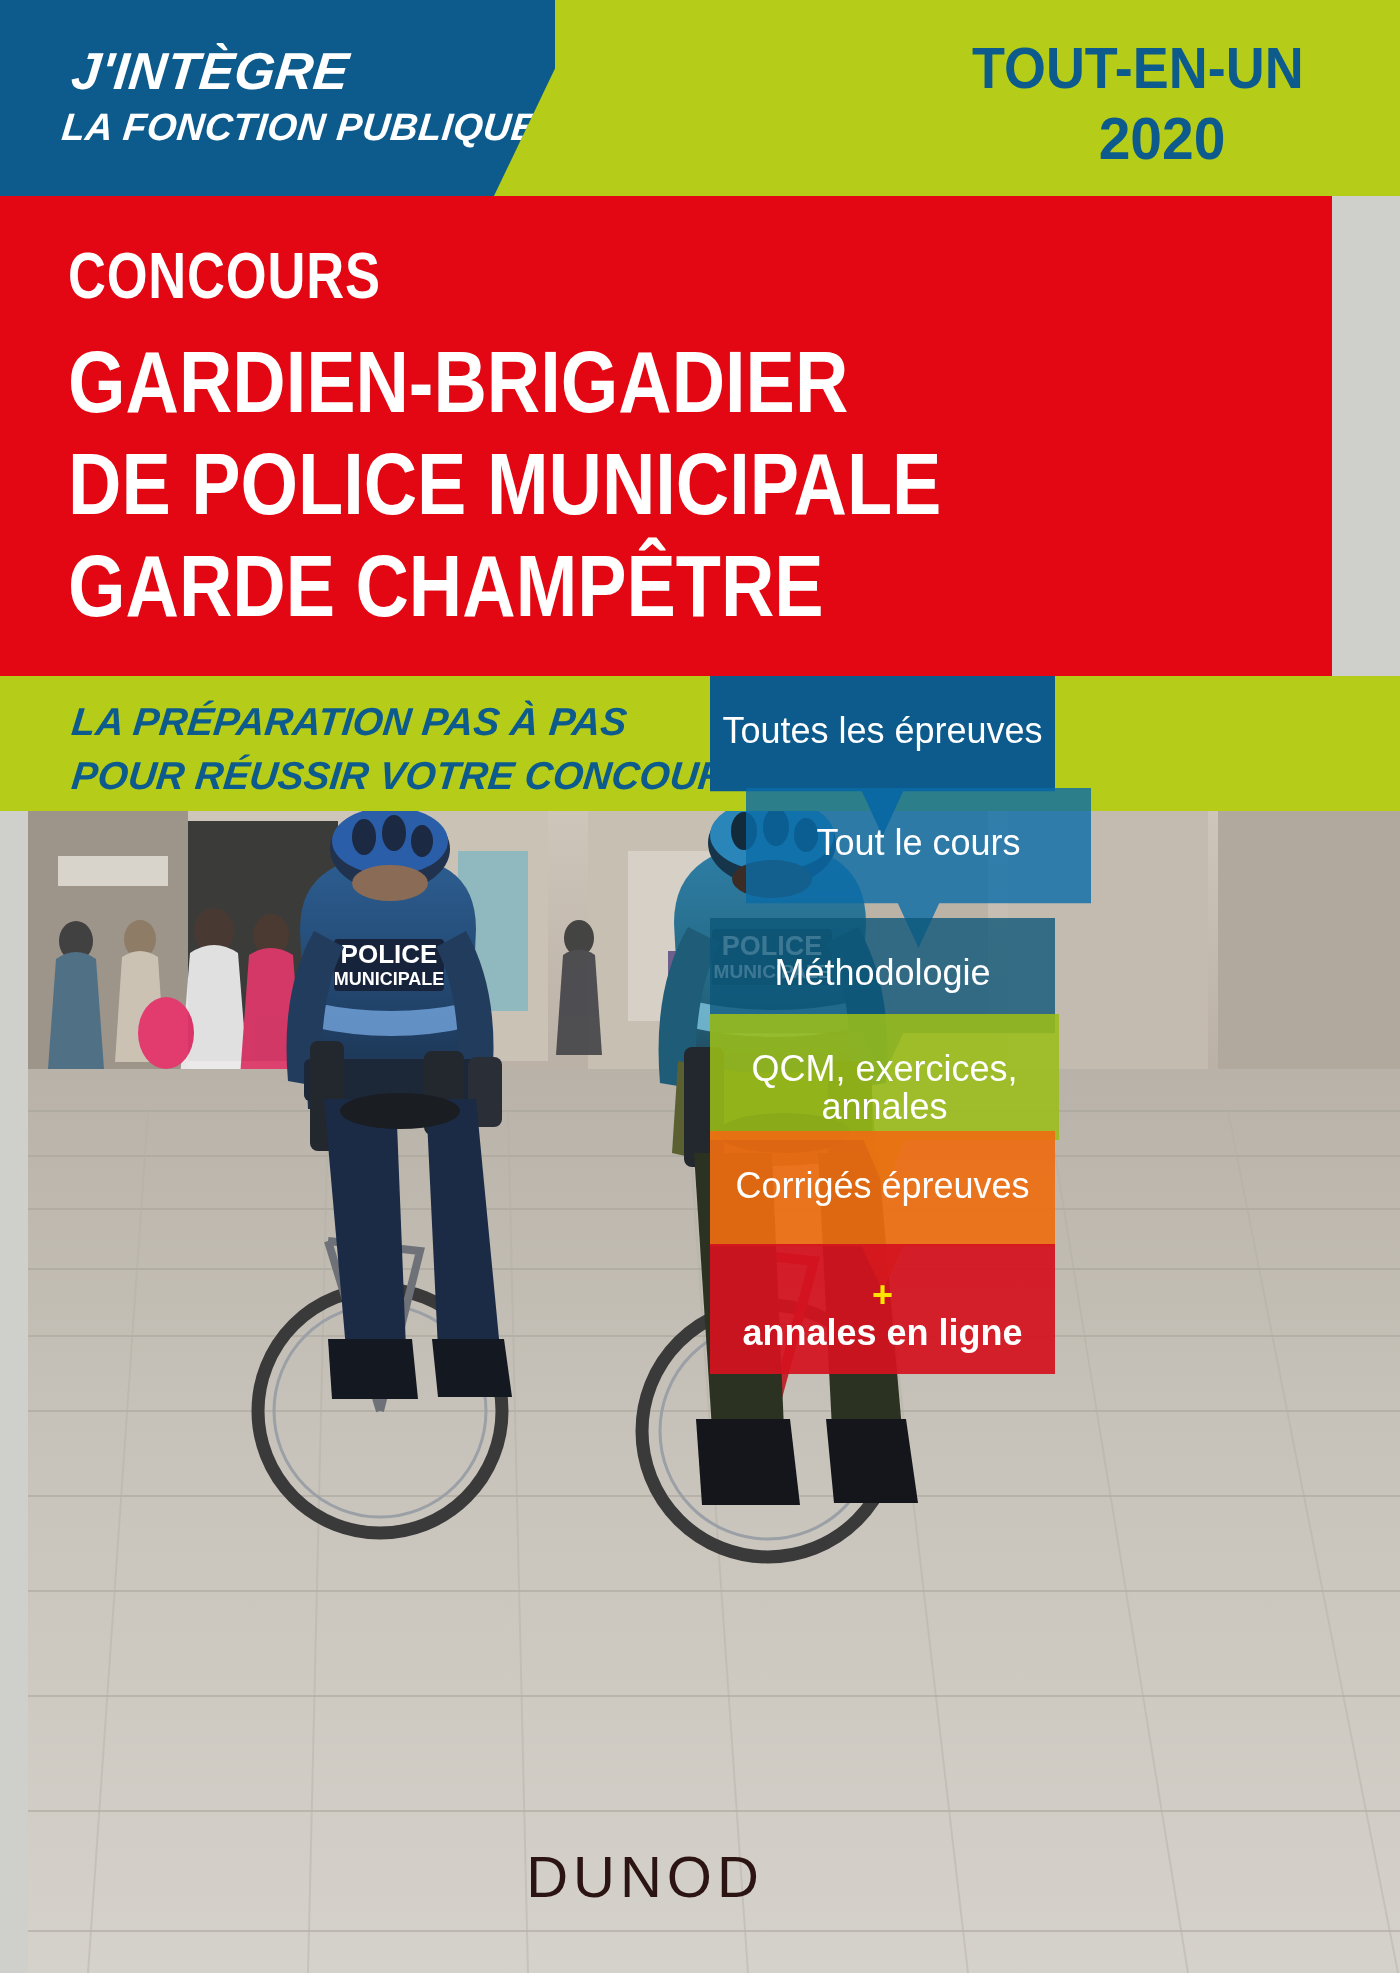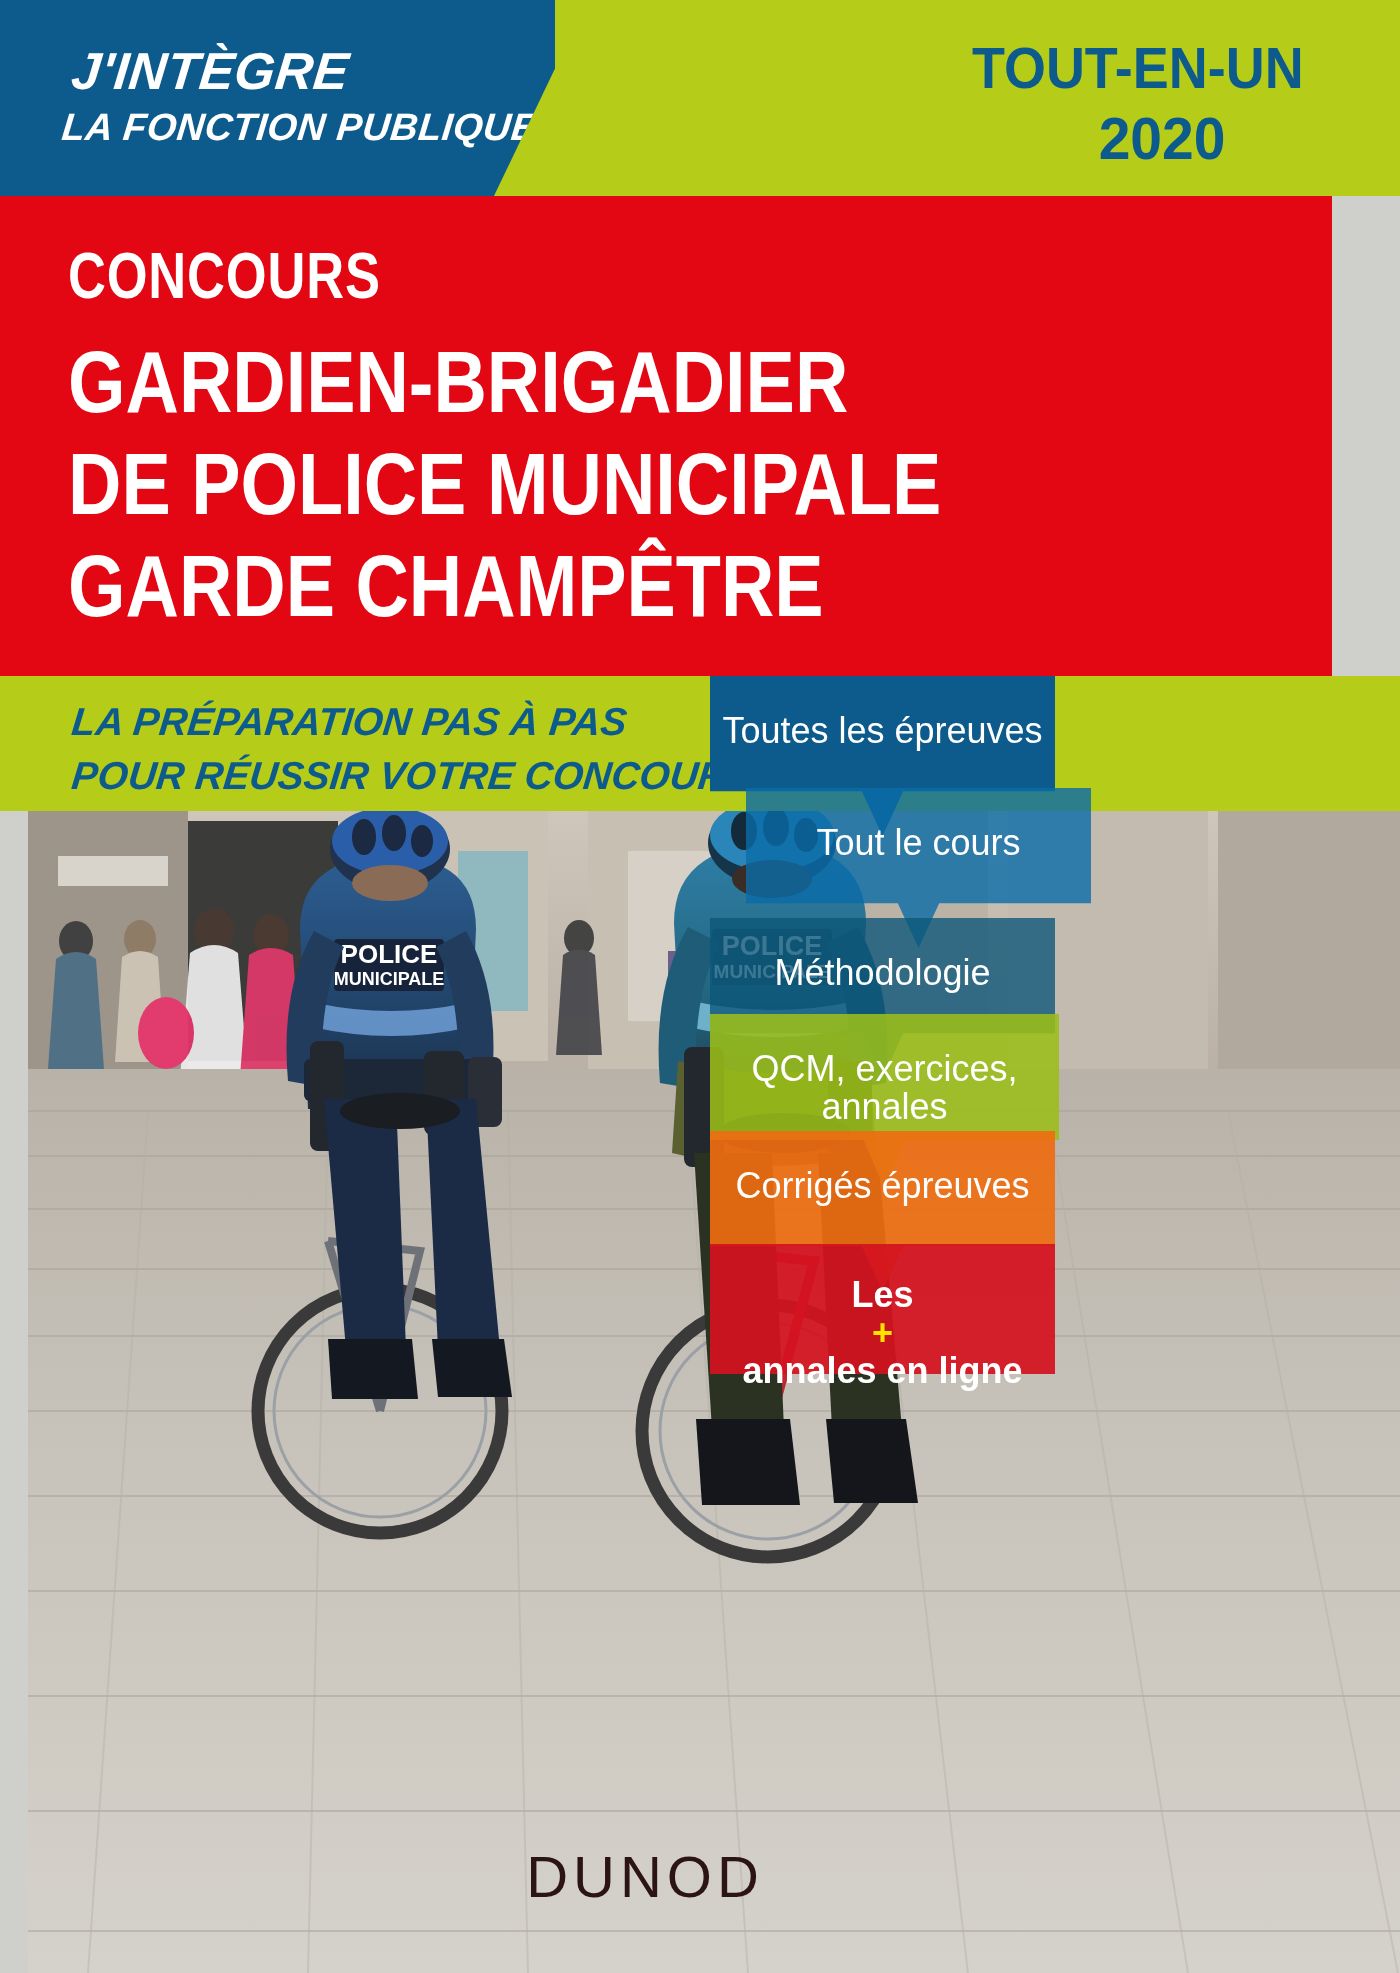--- a/index.html
+++ b/index.html
@@ -365,21 +365,20 @@
     </div>
     <div class="chev chev-4">
       <span style="white-space:pre-line">QCM, exercices,
 annales</span>
     </div>
     <div class="chev chev-5">
       <span>Corrigés épreuves</span>
     </div>
     <div class="chev chev-6">
       <span>
-        <span>Les </span>
           <span class="plus">+</span>
           <span> annales en ligne</span>
       </span>
     </div>
   </div>
 
   <div class="logo">
     <svg viewBox="0 0 320 62" aria-hidden="true">
       <text x="160" y="49" text-anchor="middle" font-family="Liberation Sans, sans-serif" font-size="58" font-weight="400" letter-spacing="5" fill="#2b1412">DUNOD</text>
     </svg>

